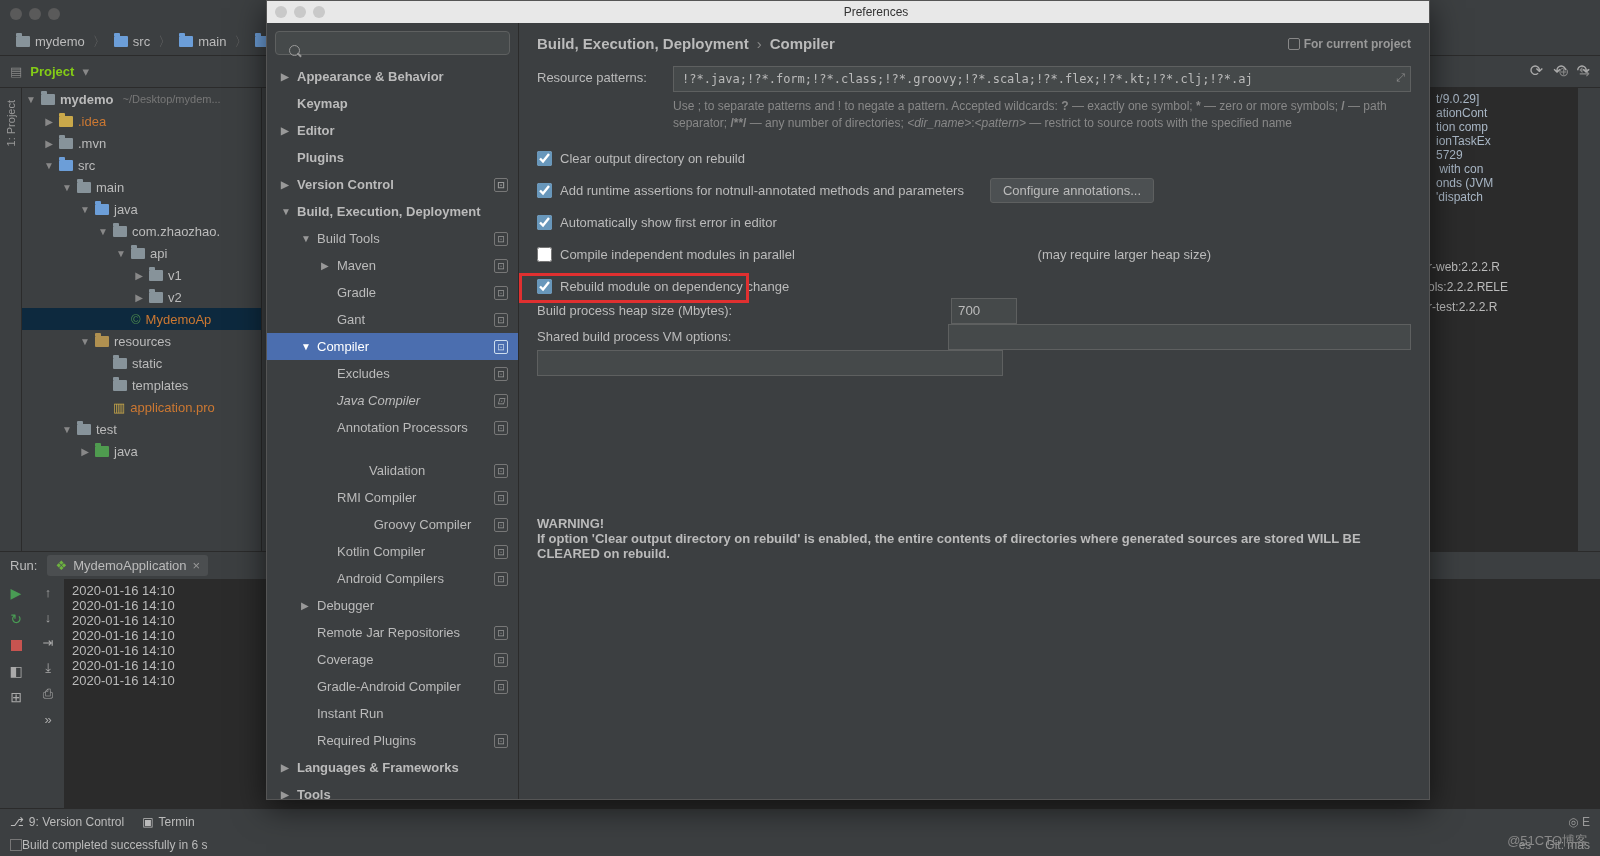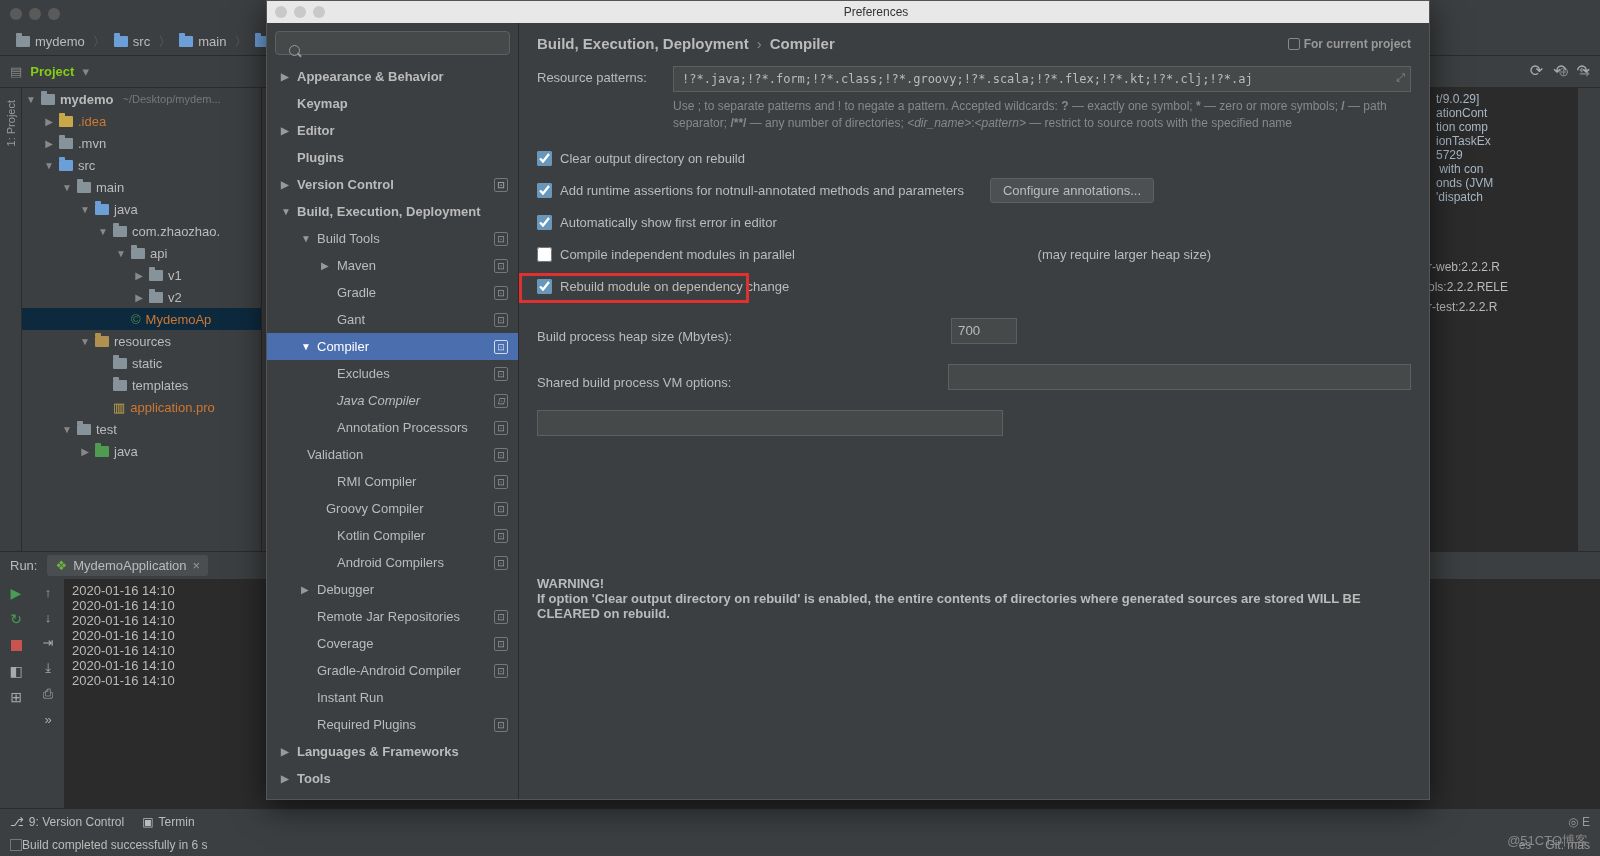--- a/index.html
+++ b/index.html
@@ -91,21 +91,21 @@
   .ipt.expandable { padding-right: 24px; }
   .hint { font-size: 12px; color: #888; margin-top: 6px; line-height: 1.4; max-width: 740px; }
   .hint em { color: #888; }
 
   .check-row { display: flex; align-items: center; gap: 8px; margin-top: 10px; height: 22px; }
   .check-row input[type=checkbox] { width: 15px; height: 15px; accent-color: #6897bb; }
   .check-row .extra { margin-left: auto; margin-right: 200px; color: #bbbbbb; }
   .cfg-btn { background: #4c5052; border: 1px solid #5e6060; color: #bbbbbb; padding: 4px 12px; border-radius: 3px; cursor: pointer; font-size: 13px; margin-left: 18px; }
   .highlight-box { position: absolute; border: 3px solid #e03030; pointer-events: none; }
 
-  .small-row { display: flex; align-items: flex-end; margin-top: 20px; gap: 14px; }
+  .small-row { display: flex; align-items: center; gap: 14px; }
   .small-row .lbl2 { width: 400px; }
   .ipt-small { width: 66px; height: 26px; background: #45494a; border: 1px solid #5e6060; color: #bbb; padding: 0 6px; text-align: left; }
   .ipt-wide { width: 466px; height: 26px; background: #45494a; border: 1px solid #5e6060; color: #bbb; padding: 0 6px; }
 
   .warning { margin-top: 140px; font-size: 13px; }
   .warning strong { font-weight: 700; }
 
   .watermark { position: absolute; right: 12px; bottom: 6px; font-size: 13px; color: #888; }
 </style>
 </head>
@@ -403,31 +403,31 @@
           <div class="nav-row" style="padding-left: 54px; font-style: italic;">
             <span class="arrow"></span>
             <span>Java Compiler</span>
             <span class="nav-badge">⊡</span>
           </div>
           <div class="nav-row" style="padding-left: 54px;">
             <span class="arrow"></span>
             <span>Annotation Processors</span>
             <span class="nav-badge">⊡</span>
           </div>
-          <div class="nav-row" style="padding-left: 24px;">
+          <div class="nav-row" style="padding-left: 86px; margin-top: 16px;">
             <span class="arrow"></span>
             <span>Validation</span>
             <span class="nav-badge">⊡</span>
           </div>
           <div class="nav-row" style="padding-left: 54px;">
             <span class="arrow"></span>
             <span>RMI Compiler</span>
             <span class="nav-badge">⊡</span>
           </div>
-          <div class="nav-row" style="padding-left: 43px;">
+          <div class="nav-row" style="padding-left: 54px; justify-content: center;">
             <span class="arrow"></span>
             <span>Groovy Compiler</span>
             <span class="nav-badge">⊡</span>
           </div>
           <div class="nav-row" style="padding-left: 54px;">
             <span class="arrow"></span>
             <span>Kotlin Compiler</span>
             <span class="nav-badge">⊡</span>
           </div>
           <div class="nav-row" style="padding-left: 54px;">

